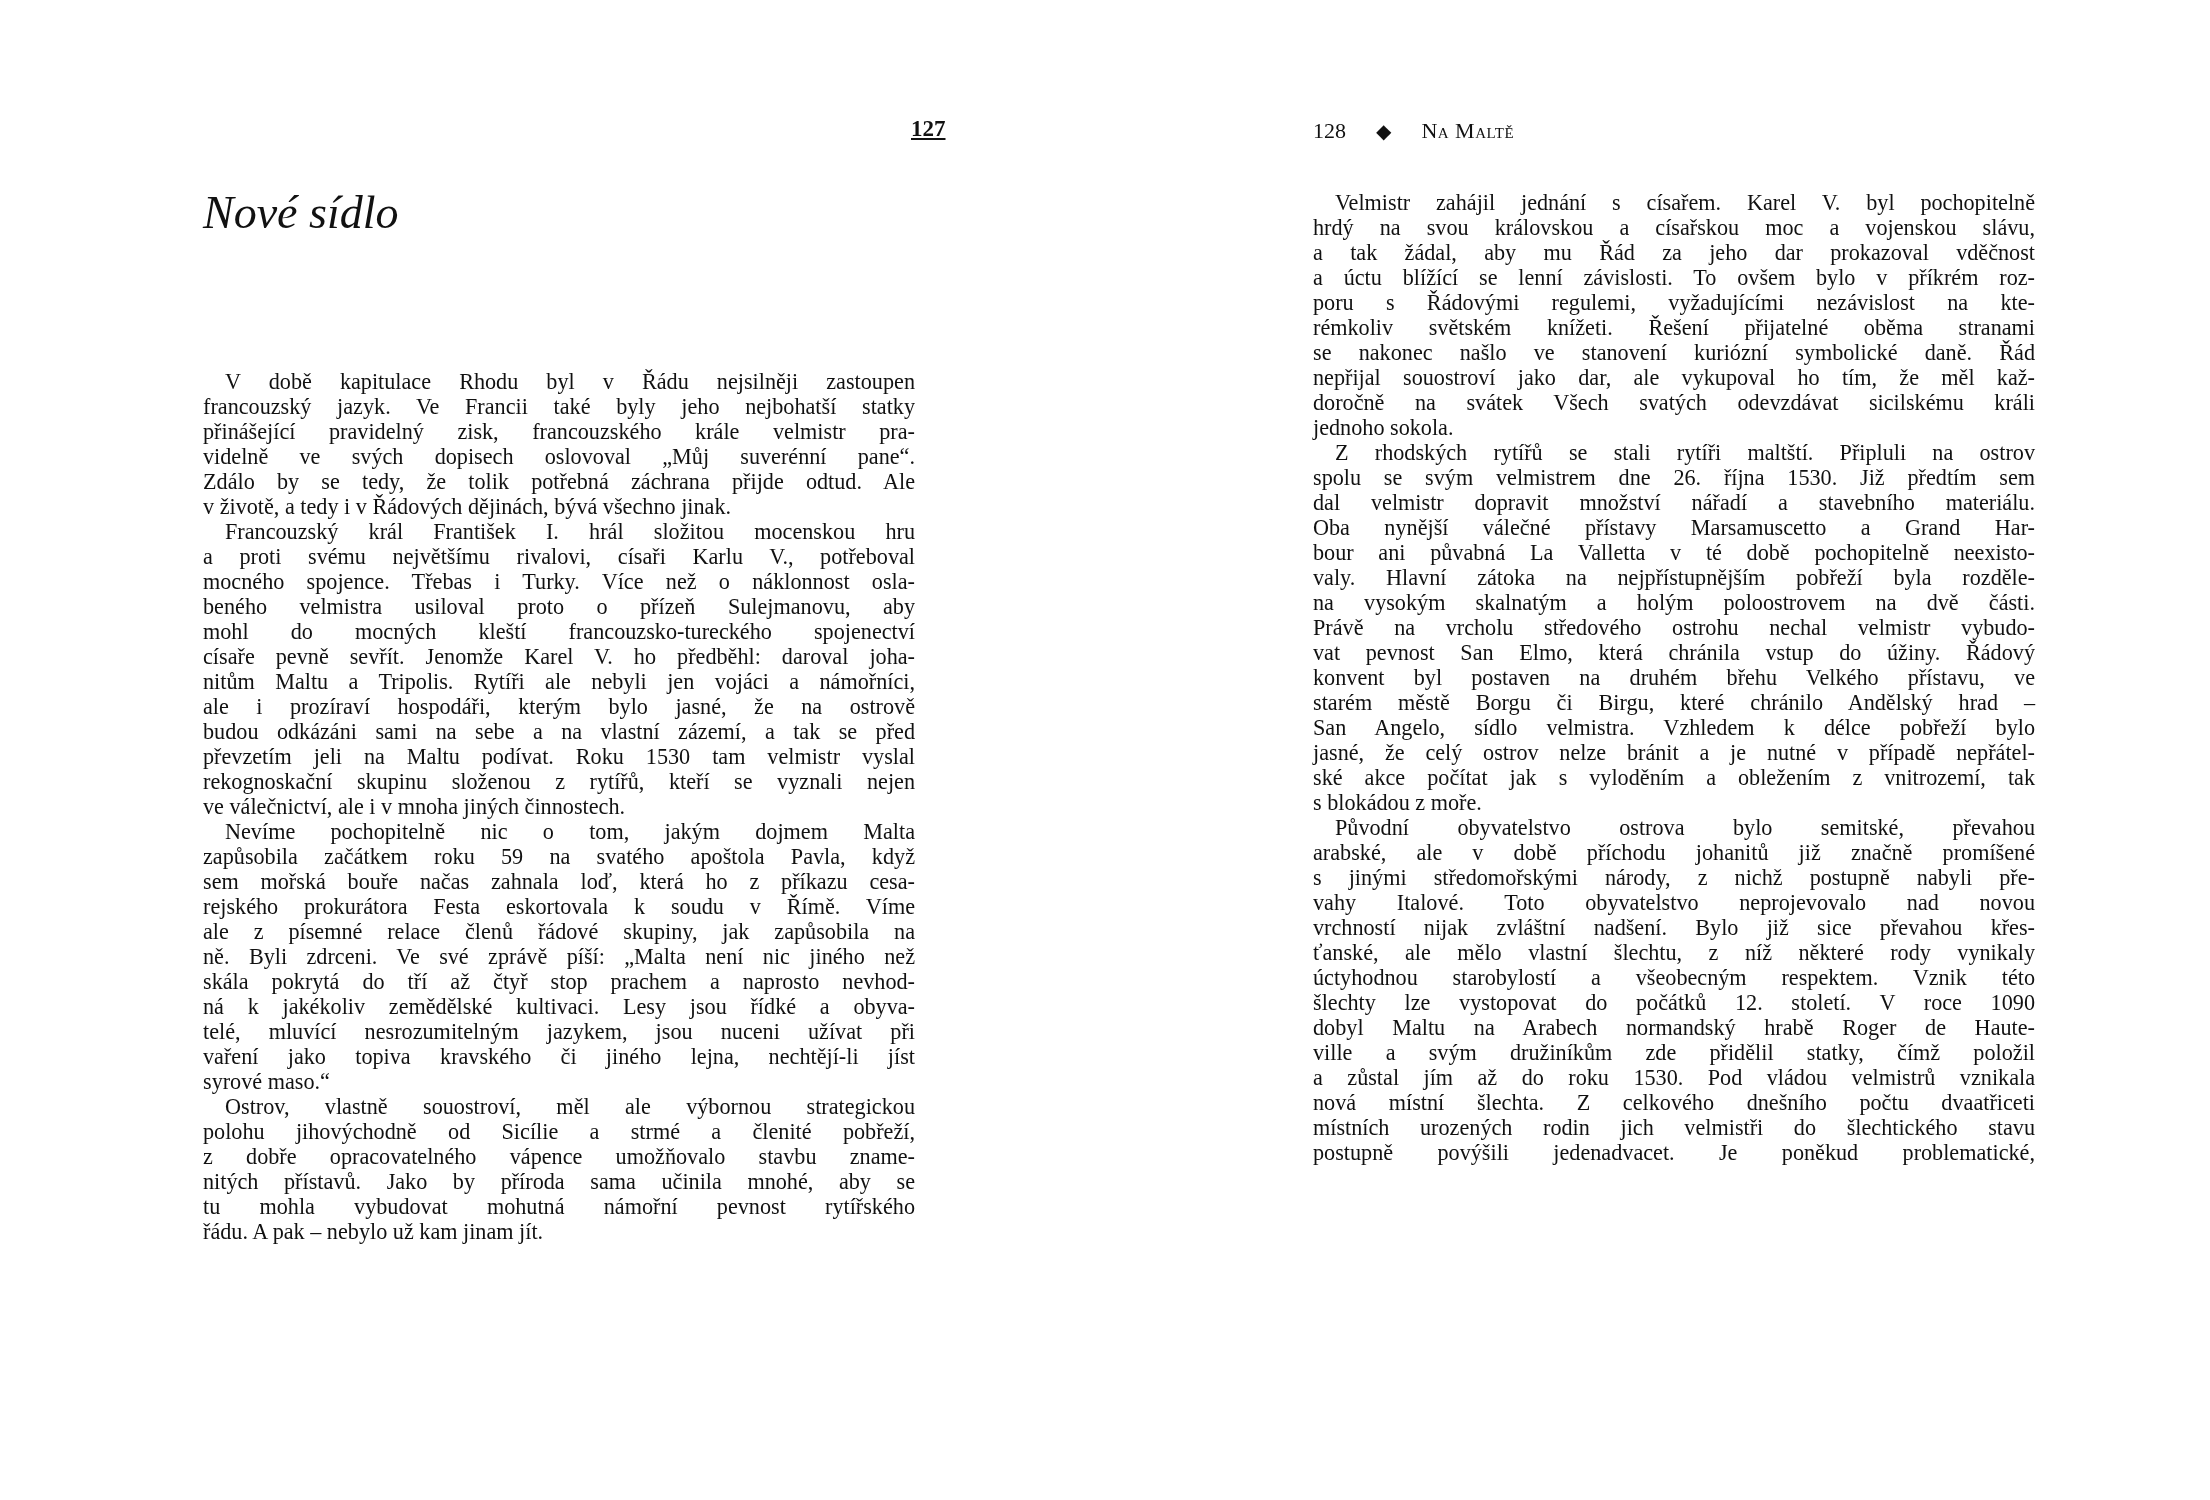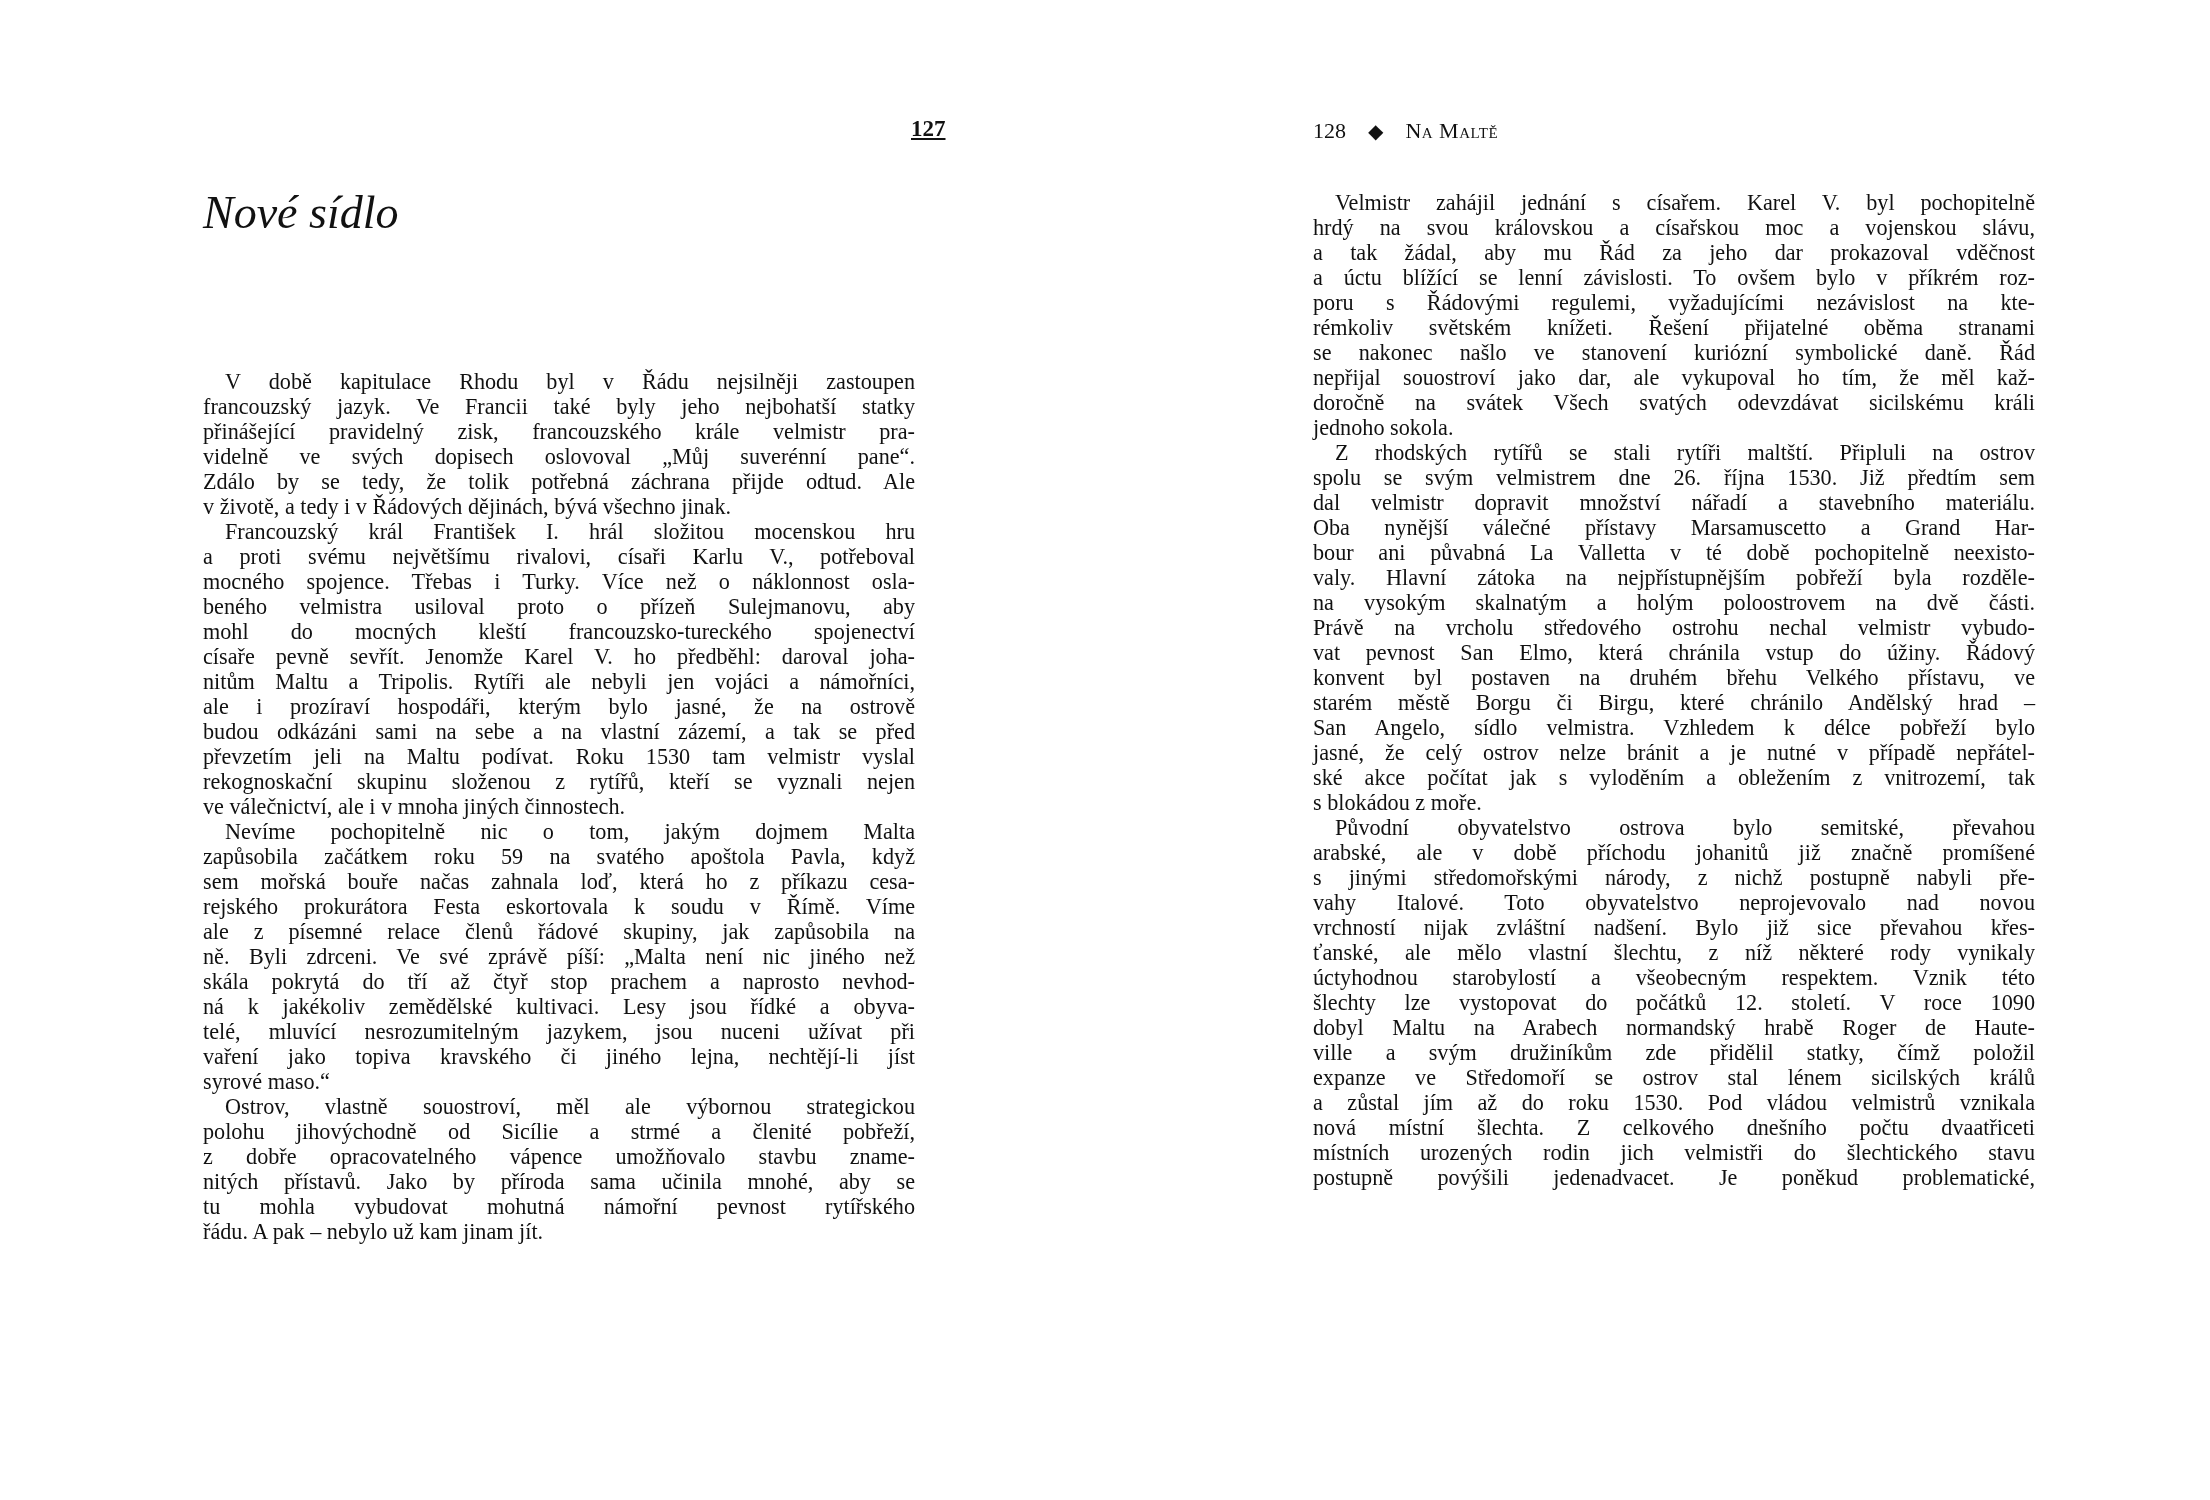--- a/index.html
+++ b/index.html
@@ -2,21 +2,21 @@
 <html><head>
 <meta charset="utf-8">
 <style>
   html, body { margin: 0; padding: 0; background: #ffffff; }
   body { width: 2210px; height: 1500px; position: relative; overflow: hidden;
          font-family: "Liberation Serif", "DejaVu Serif", serif; color: #111; }
   .page { position: absolute; top: 0; height: 1500px; }
   .page-left { left: 0; width: 1105px; }
   .page-right { left: 1105px; width: 1105px; }
   .folio-left { position: absolute; left: 911px; top: 116px; font-size: 23px; font-weight: bold; text-decoration: underline; }
-  .running-head { position: absolute; left: 208px; top: 118px; font-size: 22px; display: flex; align-items: baseline; gap: 0; }
+  .running-head { position: absolute; left: 208px; top: 118px; font-size: 22px; display: flex; align-items: baseline; gap: 8px; }
   .running-head .num { font-weight: normal; }
   .running-head .diamond { margin: 0 22px 0 22px; font-size: 20px; }
   .running-head .title { font-variant: small-caps; letter-spacing: 0.5px; }
   .chapter-title { position: absolute; left: 203px; width: 710px; top: 186px; text-align: left;
                    font-style: italic; font-size: 46px; }
   .text-block { position: absolute; font-size: 22.2px; line-height: 25.0px; }
   .text-left { left: 203px; top: 369px; width: 712px; }
   .text-right { left: 208px; top: 190px; width: 722px; }
   .line { display: block; white-space: nowrap; text-align: justify; text-align-last: justify; height: 25px; }
   .line.last { text-align-last: left; }
@@ -102,19 +102,18 @@
       <span class="line indent">Původní obyvatelstvo ostrova bylo semitské, převahou</span>
       <span class="line">arabské, ale v době příchodu johanitů již značně promíšené</span>
       <span class="line">s jinými středomořskými národy, z nichž postupně nabyli pře-</span>
       <span class="line">vahy Italové. Toto obyvatelstvo neprojevovalo nad novou</span>
       <span class="line">vrchností nijak zvláštní nadšení. Bylo již sice převahou křes-</span>
       <span class="line">ťanské, ale mělo vlastní šlechtu, z níž některé rody vynikaly</span>
       <span class="line">úctyhodnou starobylostí a všeobecným respektem. Vznik této</span>
       <span class="line">šlechty lze vystopovat do počátků 12. století. V roce 1090</span>
       <span class="line">dobyl Maltu na Arabech normandský hrabě Roger de Haute-</span>
       <span class="line">ville a svým družiníkům zde přidělil statky, čímž položil</span>
-      <span class="line">expanze ve Středomoří se ostrov stal lénem sicilských králů</span>
       <span class="line">a zůstal jím až do roku 1530. Pod vládou velmistrů vznikala</span>
       <span class="line">nová místní šlechta. Z celkového dnešního počtu dvaatřiceti</span>
       <span class="line">místních urozených rodin jich velmistři do šlechtického stavu</span>
       <span class="line">postupně povýšili jedenadvacet. Je poněkud problematické,</span>
     </div>
 </div>
 
 </body></html>

